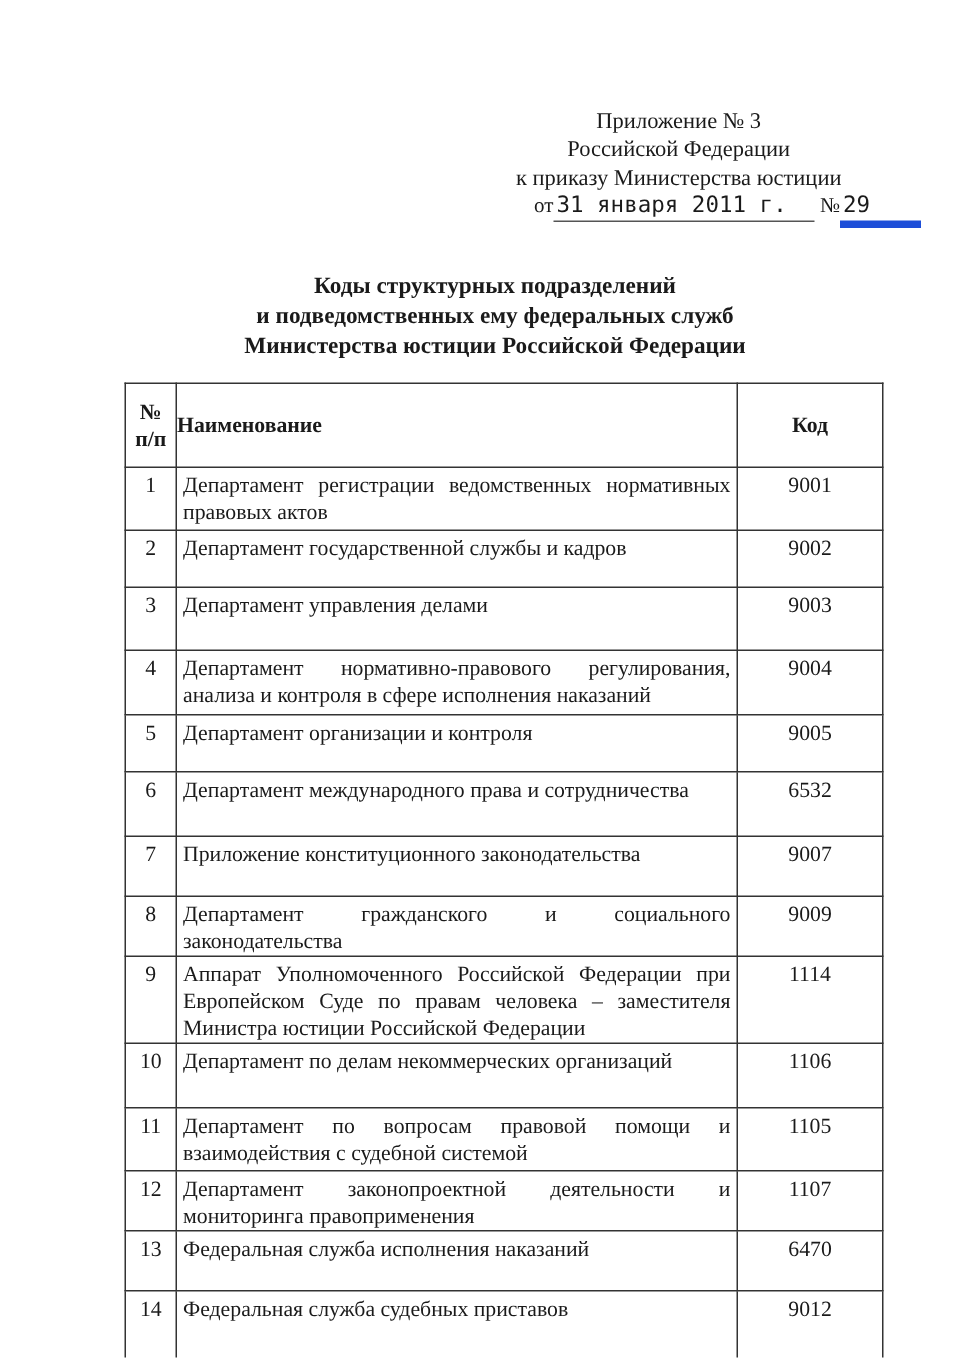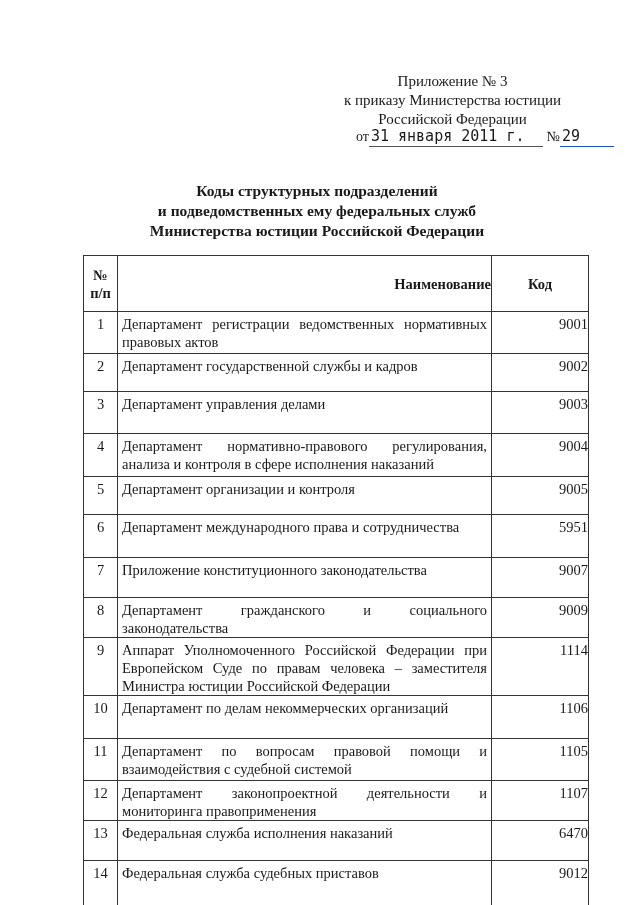--- a/index.html
+++ b/index.html
@@ -16,72 +16,72 @@
     .order-line {
       position: absolute; left: 356px; top: 127px; width: 230px;
       font-size: 15px; line-height: 19px; white-space: nowrap;
     }
     .order-line .ot { font-family: "Liberation Serif", serif; font-size: 14px; }
     .order-line .mono {
       font-family: "DejaVu Sans Mono", "Liberation Mono", monospace;
       font-size: 15px;
     }
     .u1 { display: inline-block; border-bottom: 1px solid #555; padding: 0 2px; min-width: 170px; }
-    .u2 { display: inline-block; border-bottom: 1px solid #1d4ed8; padding: 0 2px; min-width: 50px; }
+    .u2 { display: inline-block; border-bottom: 5px solid #1d4ed8; padding: 0 2px; min-width: 50px; }
     .title {
-      position: absolute; left: 137px; top: 181px; width: 360px;
+      position: absolute; left: 150px; top: 181px; width: 360px;
       text-align: center; font-weight: bold; font-size: 15.5px; line-height: 20px;
     }
     .title .line { display: block; }
 
     table.codes {
       position: absolute; left: 83px; top: 255px;
       border-collapse: collapse; font-size: 14.5px; line-height: 18px;
     }
     table.codes td, table.codes th {
       border: 1px solid #333; vertical-align: top; padding: 0;
     }
     table.codes th {
       font-weight: bold; vertical-align: middle; text-align: center;
     }
     .c-num { width: 33px; text-align: center; }
     .c-name { width: 365px; padding: 3px 4px 0 4px !important; text-align: justify; }
-    .c-code { width: 96px; text-align: right; padding-top: 3px !important; }
+    .c-code { width: 96px; text-align: center; padding-top: 3px !important; }
     td.c-num { padding-top: 3px !important; }
     tr.hdr th { height: 55px; }
     tr.last td { border-bottom: none; }
   </style>
 </head>
 <body>
 
 <div class="appendix">
   <span class="line">Приложение № 3</span>
+  <span class="line">Российской Федерации</span>
   <span class="line">к приказу Министерства юстиции</span>
-  <span class="line">Российской Федерации</span>
 </div>
 
 <div class="order-line">
   <span class="ot">от</span><span class="u1"><span class="mono">31 января 2011 г.</span></span>
   <span class="ot">№</span><span class="u2"><span class="mono">29</span></span>
 </div>
 
 <div class="title">
   <span class="line">Коды структурных подразделений</span>
   <span class="line">и подведомственных ему федеральных служб</span>
   <span class="line">Министерства юстиции Российской Федерации</span>
 </div>
 
 <table class="codes">
   <thead>
     <tr class="hdr">
       <th class="c-num">
         <span>№</span><br>
         <span>п/п</span>
       </th>
-      <th class="c-name" style="text-align:right;padding:0 !important;">Наименование</th>
+      <th class="c-name" style="text-align:left;padding:0 !important;">Наименование</th>
       <th class="c-code" style="padding:0 !important;">Код</th>
     </tr>
   </thead>
   <tbody id="tbody">
       <tr style="height: 42px;">
         <td class="c-num">1</td>
         <td class="c-name">Департамент регистрации ведомственных нормативных правовых актов</td>
         <td class="c-code">9001</td>
       </tr>
       <tr style="height: 38px;">
@@ -100,21 +100,21 @@
         <td class="c-code">9004</td>
       </tr>
       <tr style="height: 38px;">
         <td class="c-num">5</td>
         <td class="c-name">Департамент организации и контроля</td>
         <td class="c-code">9005</td>
       </tr>
       <tr style="height: 43px;">
         <td class="c-num">6</td>
         <td class="c-name">Департамент международного права и сотрудничества</td>
-        <td class="c-code">5951</td>
+        <td class="c-code">6532</td>
       </tr>
       <tr style="height: 40px;">
         <td class="c-num">7</td>
         <td class="c-name">Приложение конституционного законодательства</td>
         <td class="c-code">9007</td>
       </tr>
       <tr style="height: 40px;">
         <td class="c-num">8</td>
         <td class="c-name">Департамент гражданского и социального законодательства</td>
         <td class="c-code">9009</td>

